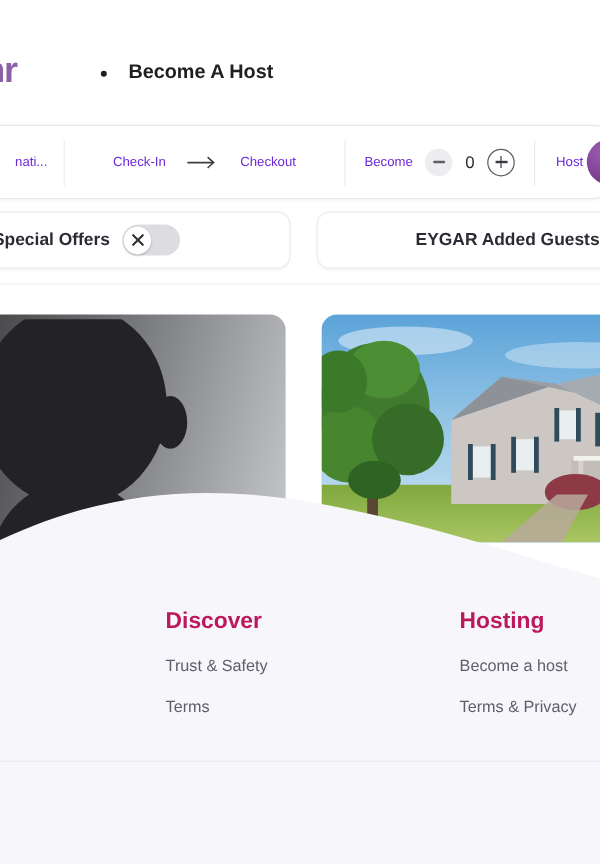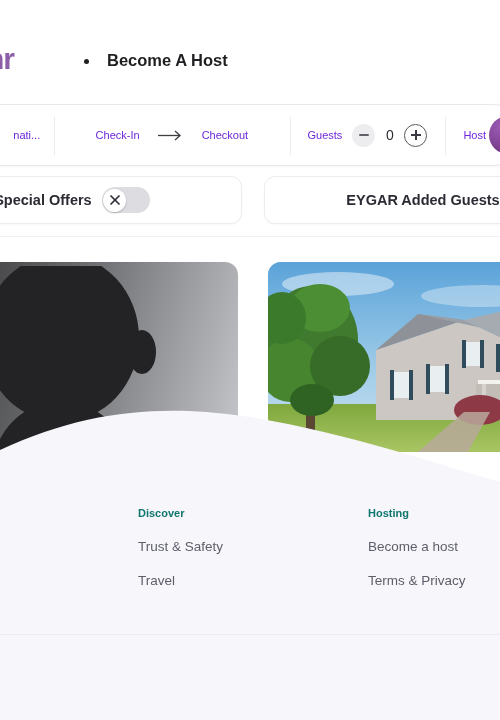--- a/index.html
+++ b/index.html
@@ -114,23 +114,23 @@
   .silhouette { position:absolute; left:-14px; bottom:-46px; width:230px; height:232px; }
   .card-2 { left:268px; width:286px; background:#9ec7e4; }
   .photo { position:absolute; inset:0; }
 
   
   .footer { position:absolute; left:0; top:404px; width:500px; height:316px; pointer-events:none; }
   .footer-shape { position:absolute; left:0; top:0; width:500px; height:316px; display:block; }
   .footer-content { position:absolute; left:0; top:0; width:500px; height:316px; pointer-events:auto; }
   .fcol { position:absolute; top:104px; }
   .fcol-discover { left:138px; }
-  .fcol-hosting  { left:368px; }
+  .fcol-hosting  { left:383px; }
   .fcol-title {
-    font-size:11px; font-weight:700; color:#0f766e; line-height:1;
+    font-size:19px; font-weight:700; color:#be185d; line-height:1;
     margin-bottom:21px; white-space:nowrap;
   }
   .flink {
     font-size:13.5px; color:#5e5e6a; line-height:1;
     margin-bottom:20px; white-space:nowrap; display:block;
   }
   .footer-divider { position:absolute; left:0; top:230px; width:500px; height:1px; background:#ececf2; }
 </style>
 </head>
 <body>
@@ -154,21 +154,21 @@
     <div class="sb-seg seg-dates">
       <span class="sb-label">Check-In</span>
       <svg class="arrow-icon" width="26" height="11" viewBox="0 0 26 11">
         <line x1="0" y1="5.5" x2="22" y2="5.5" stroke="#3d3d44" stroke-width="1.3"></line>
         <polyline points="17,1 22,5.5 17,10" fill="none" stroke="#3d3d44" stroke-width="1.3"></polyline>
       </svg>
       <span class="sb-label">Checkout</span>
     </div>
 
     <div class="sb-seg seg-guests">
-      <span class="sb-label">Guests</span>
+      <span class="sb-label">Become</span>
       <div class="step-btn step-minus">
         <span class="bar-minus"></span>
       </div>
       <span class="guest-count">0</span>
       <div class="step-btn step-plus">
         <span class="plus-h"></span>
         <span class="plus-v"></span>
       </div>
     </div>
 
@@ -271,21 +271,21 @@
 
   <div class="footer">
     <svg class="footer-shape" viewBox="0 0 500 316" preserveAspectRatio="none">
       <path d="M0 46 C 90 4, 170 0, 256 14 C 350 30, 430 58, 500 78 L500 316 L0 316 Z" fill="#f6f6fb"></path>
     </svg>
     <div class="footer-content">
 
       <div class="fcol fcol-discover">
         <div class="fcol-title">Discover</div>
         <a class="flink">Trust &amp; Safety</a>
-        <a class="flink">Travel</a>
+        <a class="flink">Terms</a>
       </div>
 
       <div class="fcol fcol-hosting">
         <div class="fcol-title">Hosting</div>
         <a class="flink">Become a host</a>
         <a class="flink">Terms &amp; Privacy</a>
       </div>
 
       <div class="footer-divider"></div>
     </div>

